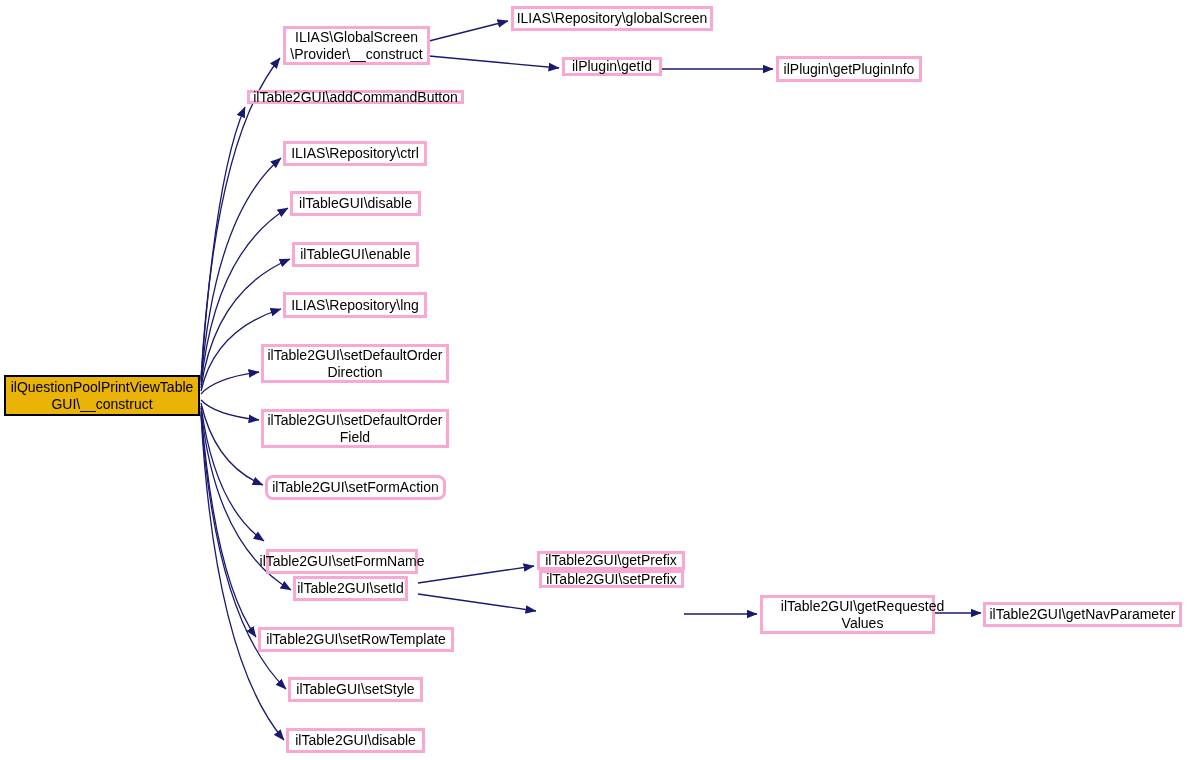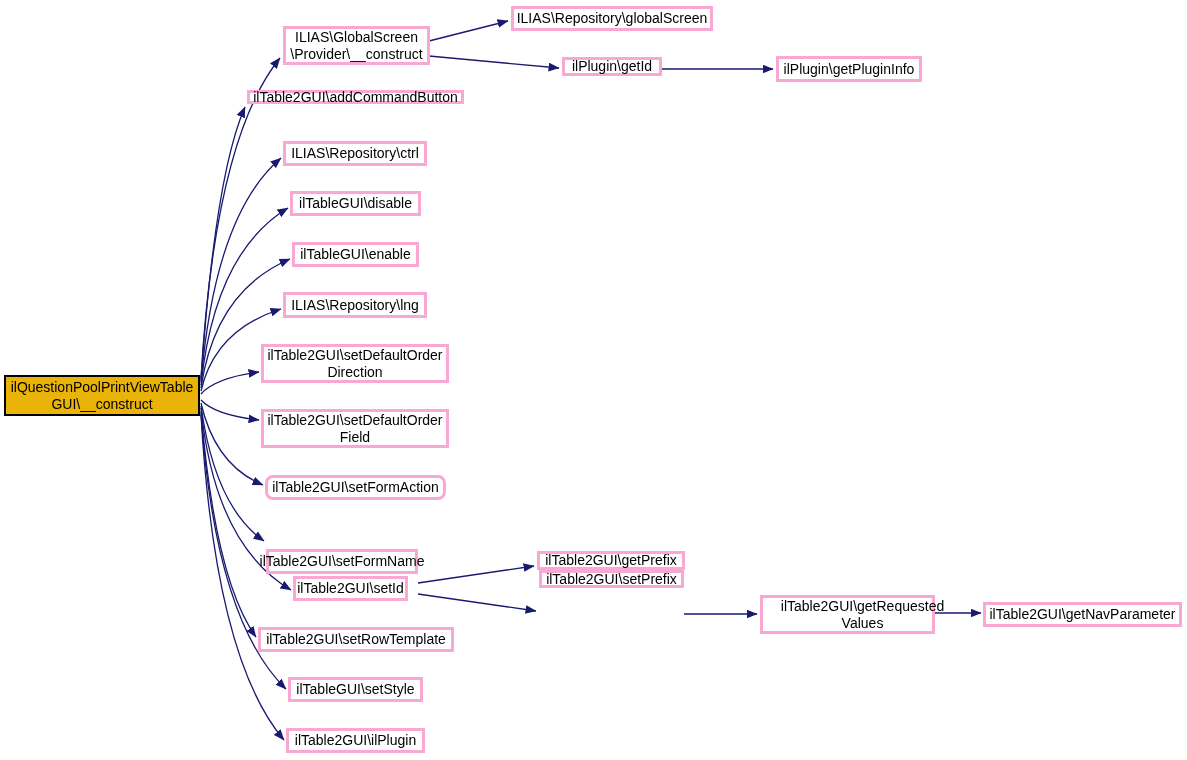--- a/index.html
+++ b/index.html
@@ -149,21 +149,21 @@
 
   <div class="node" style="left:258px; top:627px; width:196px; height:25px;">
     <span>ilTable2GUI\setRowTemplate</span>
   </div>
 
   <div class="node" style="left:288px; top:677px; width:135px; height:25px;">
     <span>ilTableGUI\setStyle</span>
   </div>
 
   <div class="node" style="left:286px; top:728px; width:139px; height:25px;">
-    <span>ilTable2GUI\ilPlugin</span>
+    <span>ilTable2GUI\disable</span>
   </div>
 
   <div class="node" style="left:537px; top:551px; width:148px; height:19px;">
     <span>ilTable2GUI\getPrefix</span>
   </div>
 
   <div class="node" style="left:539px; top:570px; width:145px; height:18px;">
     <span>ilTable2GUI\setPrefix</span>
   </div>
 

